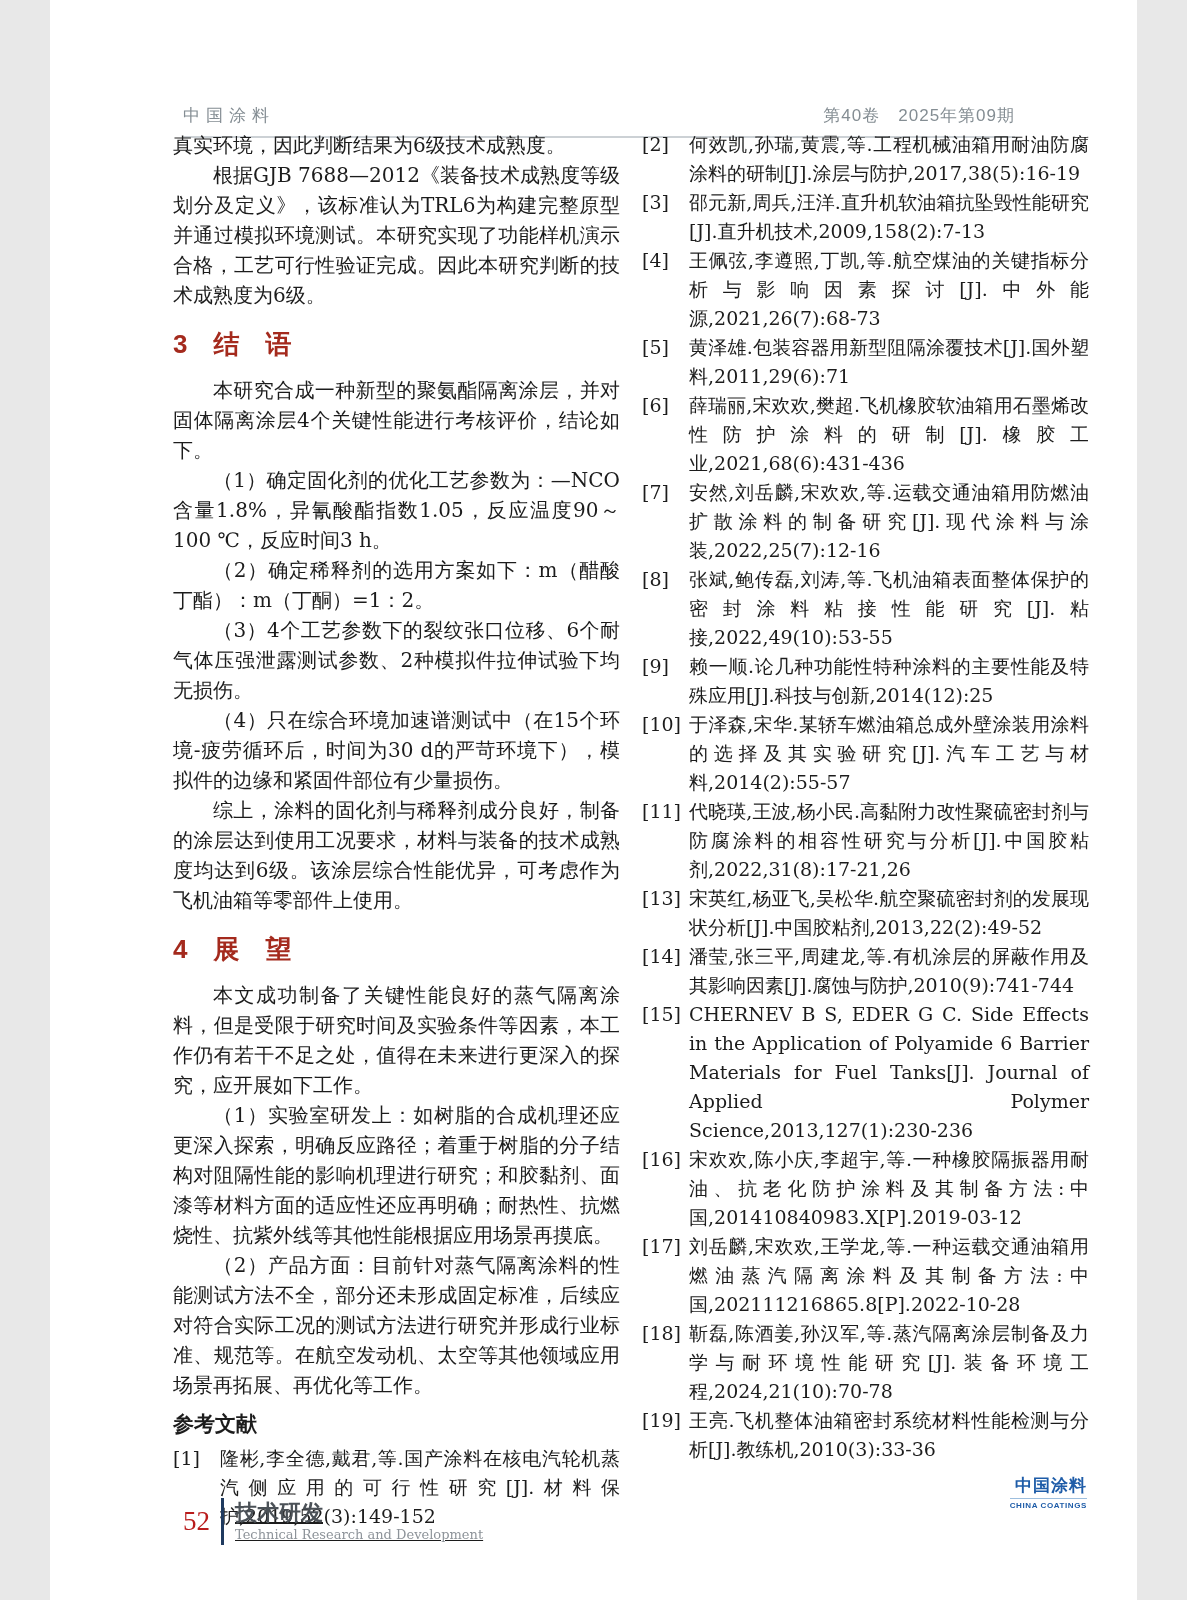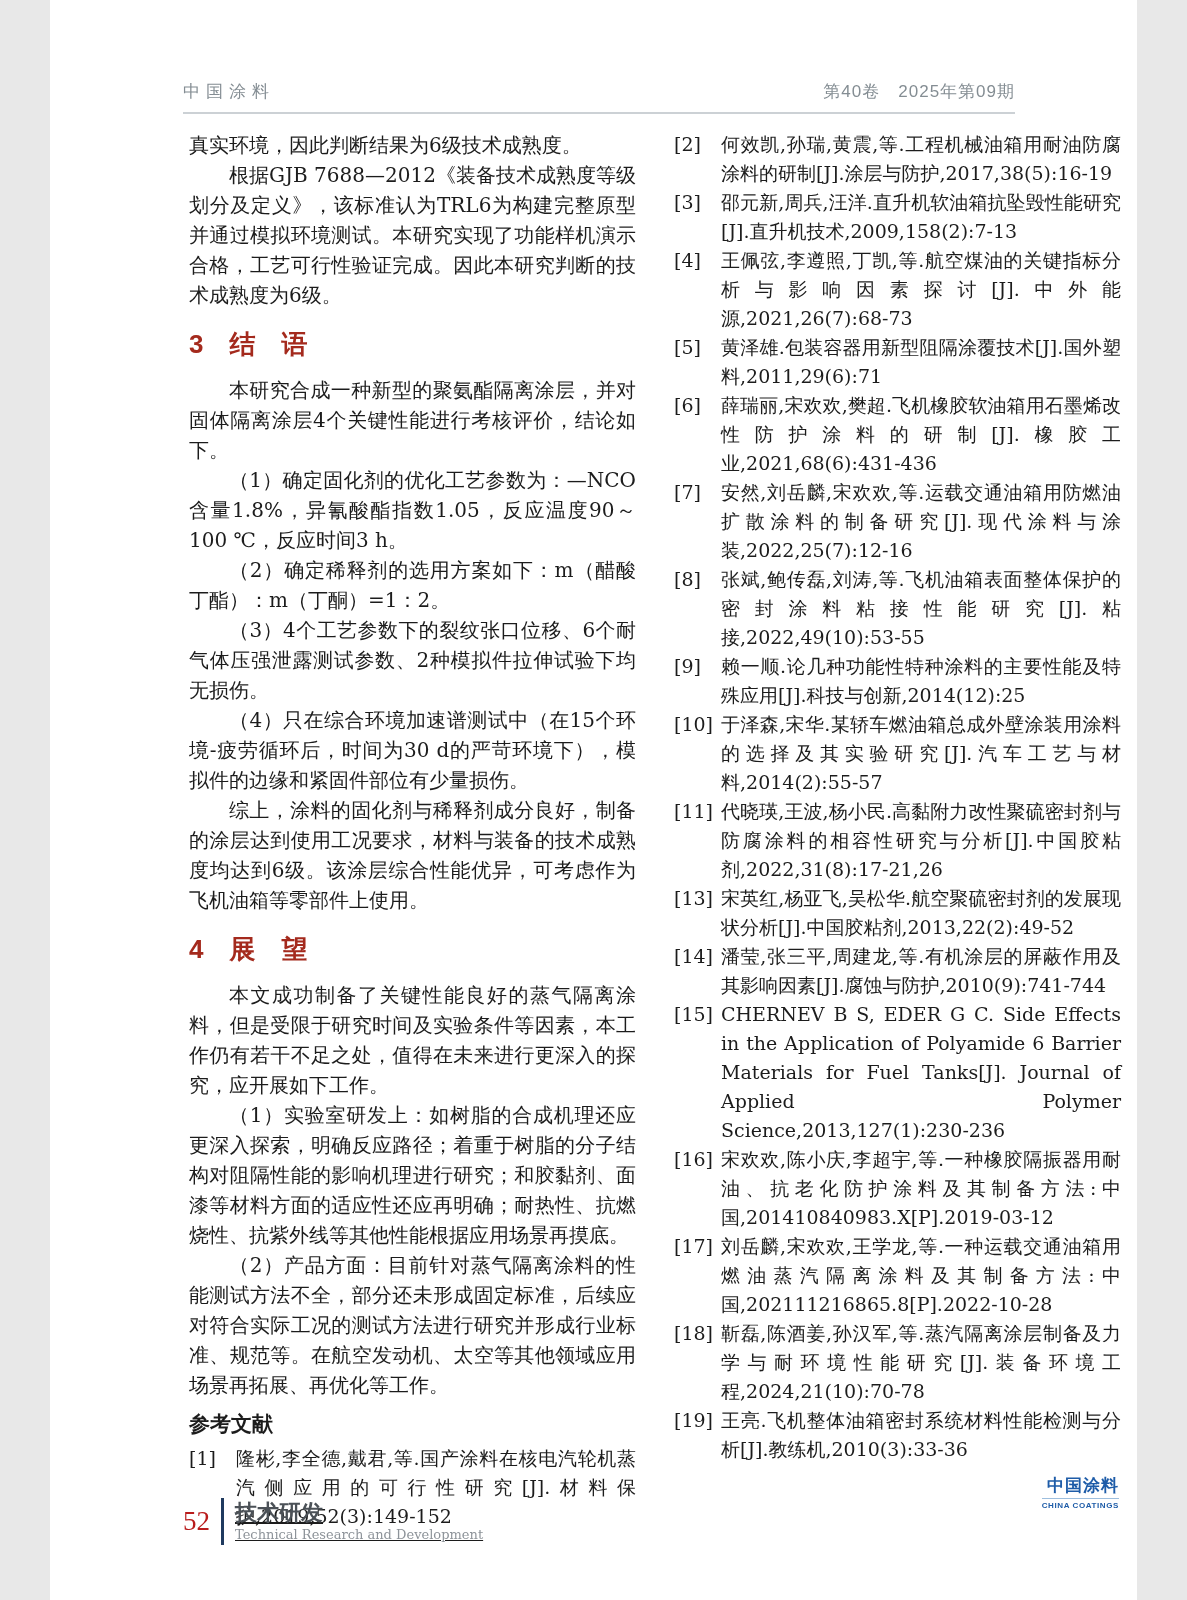--- a/index.html
+++ b/index.html
@@ -16,26 +16,26 @@
   
   .hdr {
     position: absolute; top: 80px; left: 133px; right: 122px;
     display: flex; justify-content: space-between; align-items: flex-end;
     border-bottom: 2px solid #ccd1d5;
     padding-bottom: 9px;
     font-family: "Liberation Sans", "DejaVu Sans", sans-serif;
     font-size: 17px; color: #848d93;
   }
   .hdr .journal { letter-spacing: 6px; }
-  .hdr .issue { letter-spacing: 1px; }
+  .hdr .issue { letter-spacing: 1px; margin-top: 24px; }
   
   .cols {
-    position: absolute; top: 130px; left: 139px;
+    position: absolute; top: 130px; left: 123px;
     width: 932px;
-    display: flex; gap: 38px;
+    display: flex; gap: 22px;
   }
   .col { width: 447px; }
   .body-p {
     font-size: 20px; line-height: 30px;
     text-align: justify; text-indent: 2em;
   }
   .body-p.no-indent { text-indent: 0; }
   .sec-h {
     display: flex; align-items: baseline;
     color: #a42a1d;

